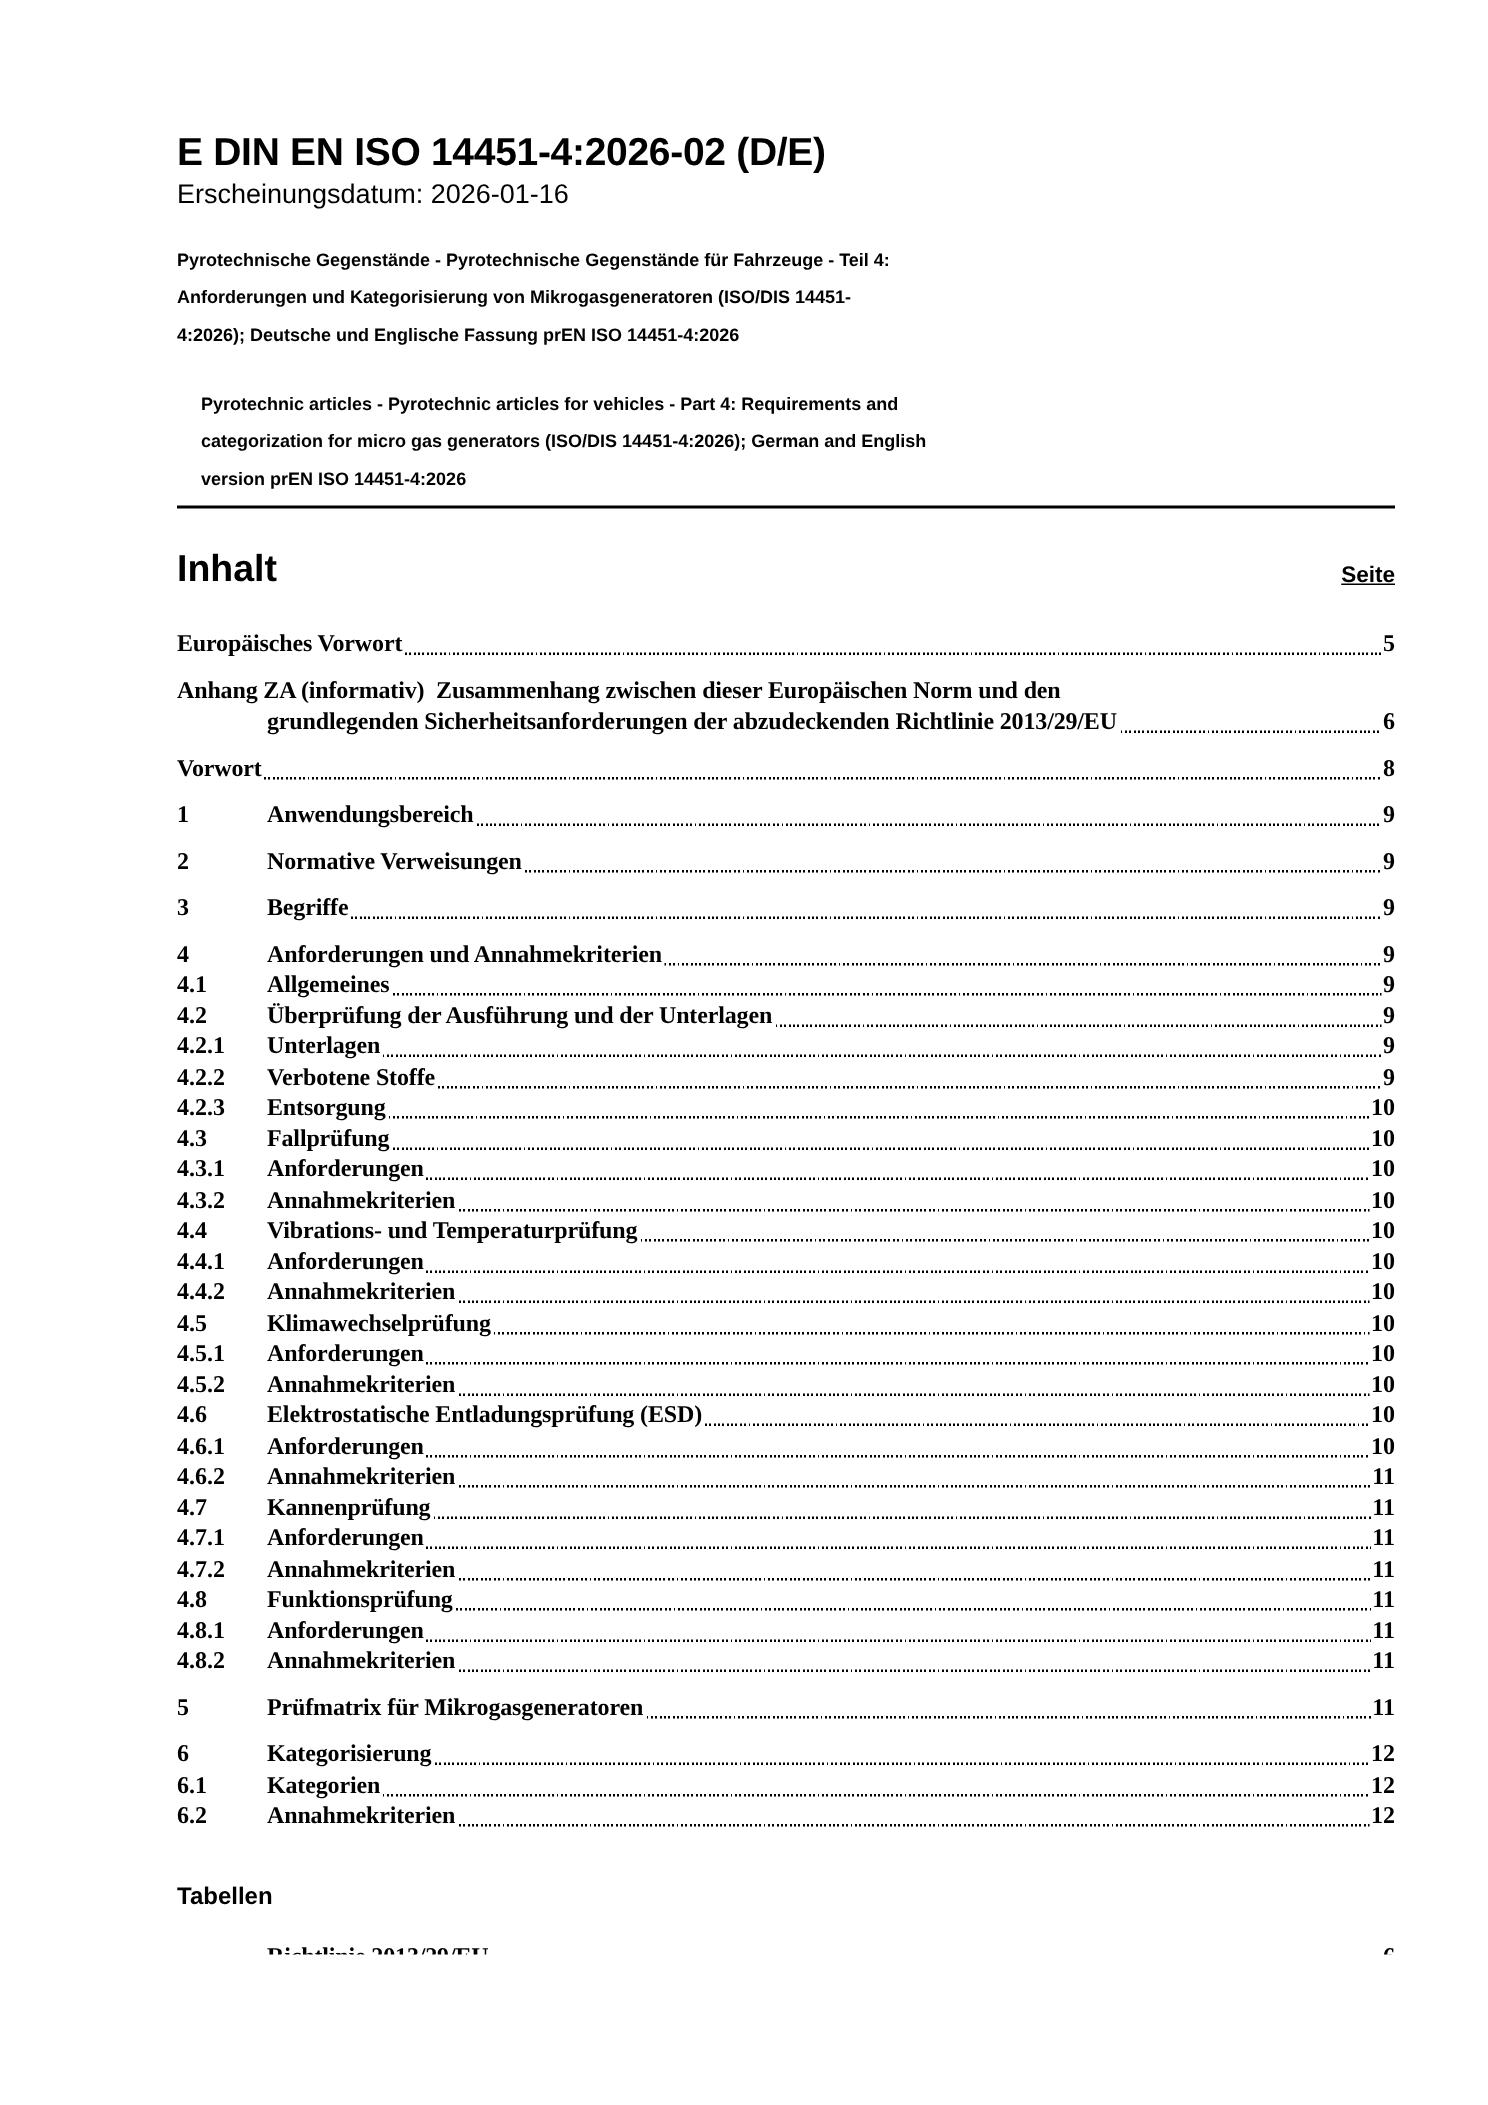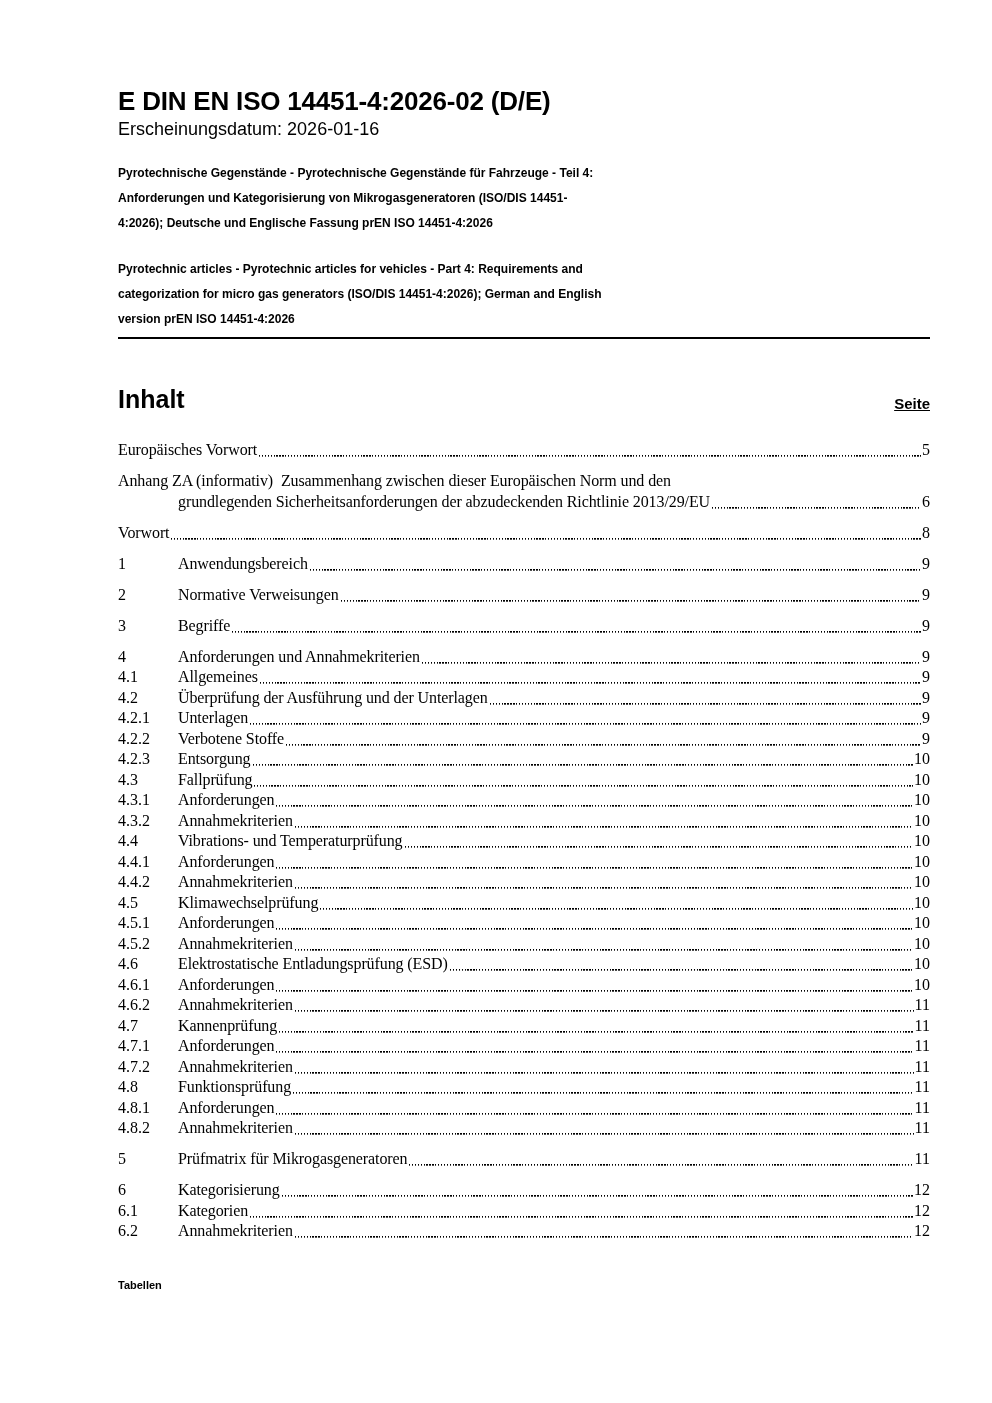--- a/index.html
+++ b/index.html
@@ -23,38 +23,38 @@
   }
   .pub-date {
     font-size: 18px; font-weight: normal; line-height: 20px;
     margin-top: 3px; white-space: pre;
   }
   .doc-title {
     font-size: 12px; font-weight: bold; line-height: 25px;
     white-space: pre;
   }
   .doc-title.de { margin-top: 22px; }
-  .doc-title.en { margin-top: 21px; }
+  .doc-title.en { margin-top: 21px; margin-left: 16px; }
   .title-rule {
     border: none; border-top: 2px solid #000;
     margin: 5px 0 0 0;
   }
 
   
   .contents-header {
     display: flex; justify-content: space-between; align-items: flex-end;
-    margin-top: 46px; margin-bottom: 27px;
+    margin-top: 26px; margin-bottom: 27px;
   }
   .toc-heading { font-size: 25px; font-weight: bold; line-height: 28px; }
   .page-col-label { font-size: 15px; font-weight: bold; line-height: 18px; text-decoration: underline; }
 
   
   .toc-list, .tables-list {
     font-family: "Liberation Serif", serif;
-    font-weight: normal; font-size: 16px;
+    font-weight: bold; font-size: 16px;
   }
   .toc-row {
     display: flex; align-items: baseline;
     line-height: 20.5px;
   }
   .toc-row.gap { margin-top: 10.5px; }
   .tables-list .toc-row.gap { margin-top: 19px; }
   .toc-num   { flex: 0 0 60px; white-space: pre; }
   .toc-indent{ flex: 0 0 60px; }
   .toc-title { white-space: pre; letter-spacing: -0.1px; }
@@ -67,21 +67,21 @@
     margin-left: 2px; margin-right: 1px; min-width: 12px;
     background-image: repeating-linear-gradient(90deg, #000 0, #000 1.3px, rgba(0,0,0,0) 1.3px, rgba(0,0,0,0) 2.9px);
     background-size: 100% 1.7px;
     background-repeat: no-repeat;
     background-position: left bottom 3.5px;
   }
   .toc-page { flex: 0 0 auto; white-space: pre; }
 
   
   .tables-heading {
-    font-size: 11px; font-weight: bold; line-height: 18px;
+    font-size: 16px; font-weight: bold; line-height: 18px;
     margin-top: 34px; margin-bottom: 21px;
   }
 </style>
 </head>
 <body>
 
 <div class="page">
 
   <div class="doc-number">E DIN EN ISO 14451-4:2026-02 (D/E)</div>
   <div class="pub-date">Erscheinungsdatum: 2026-01-16</div>

